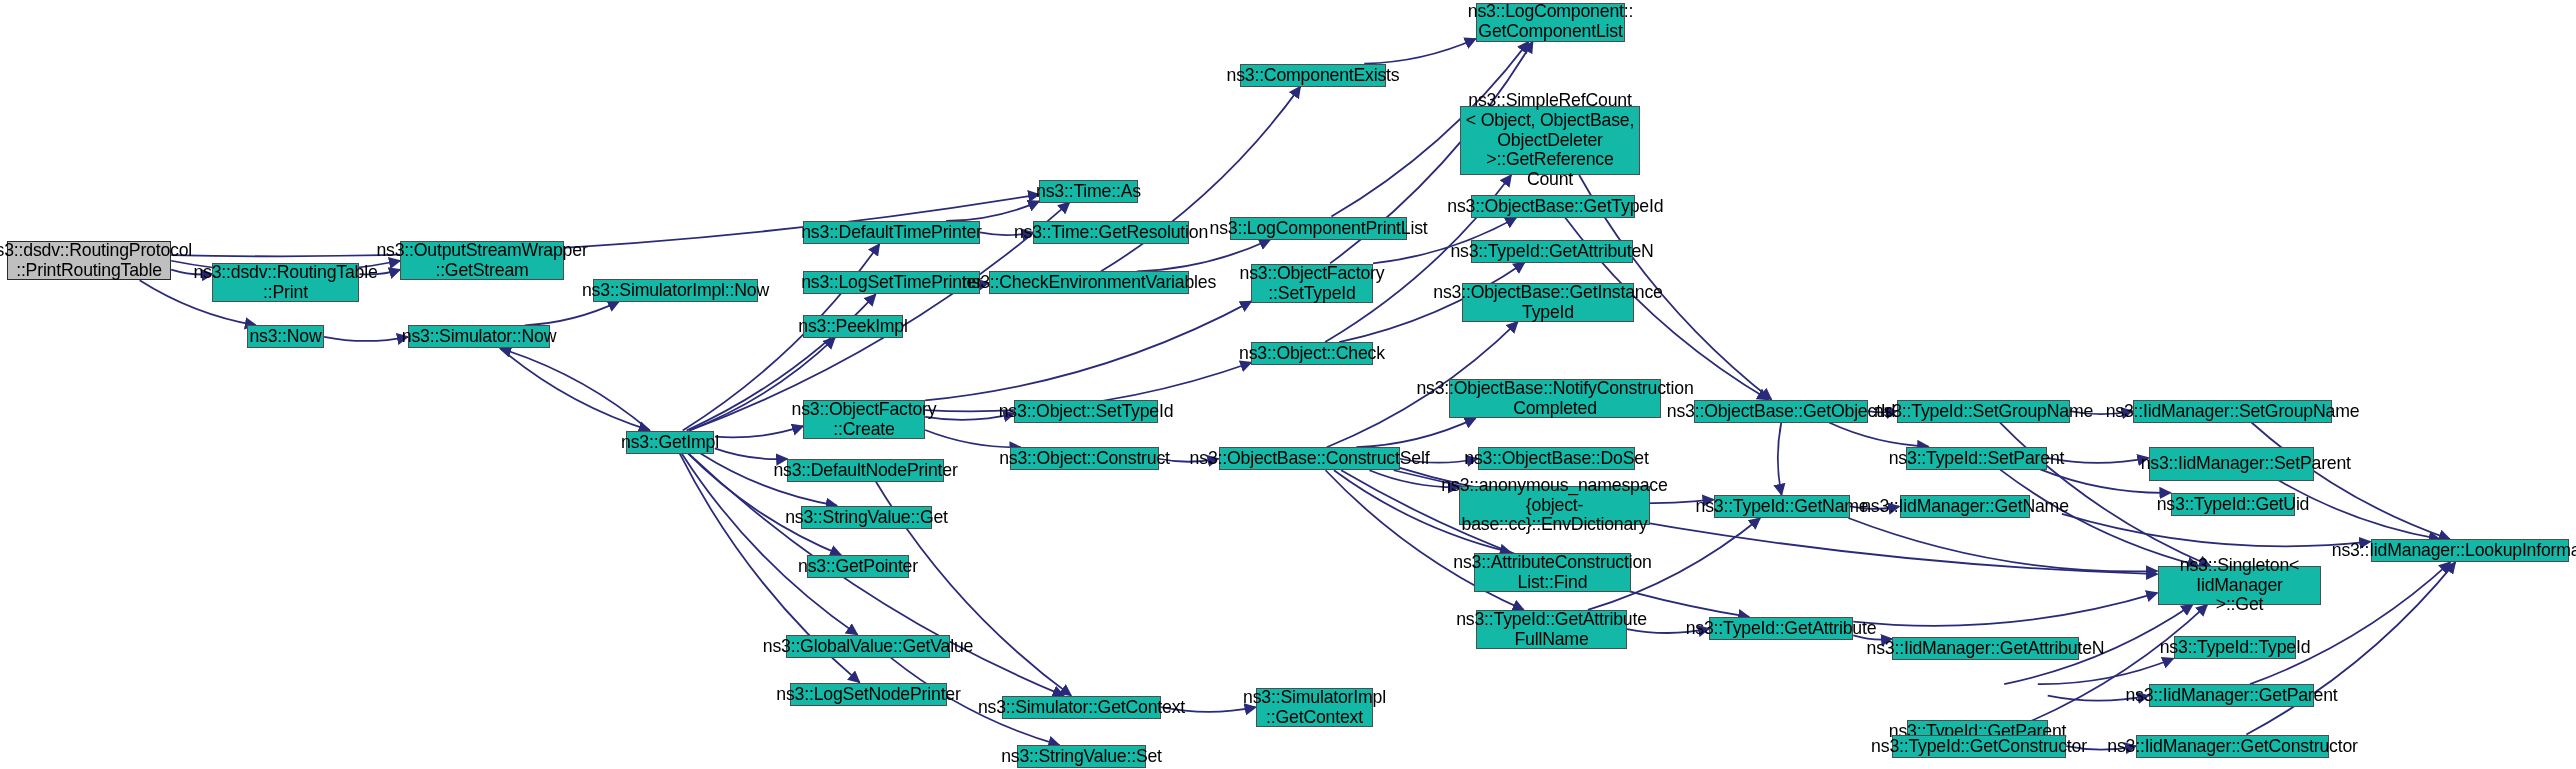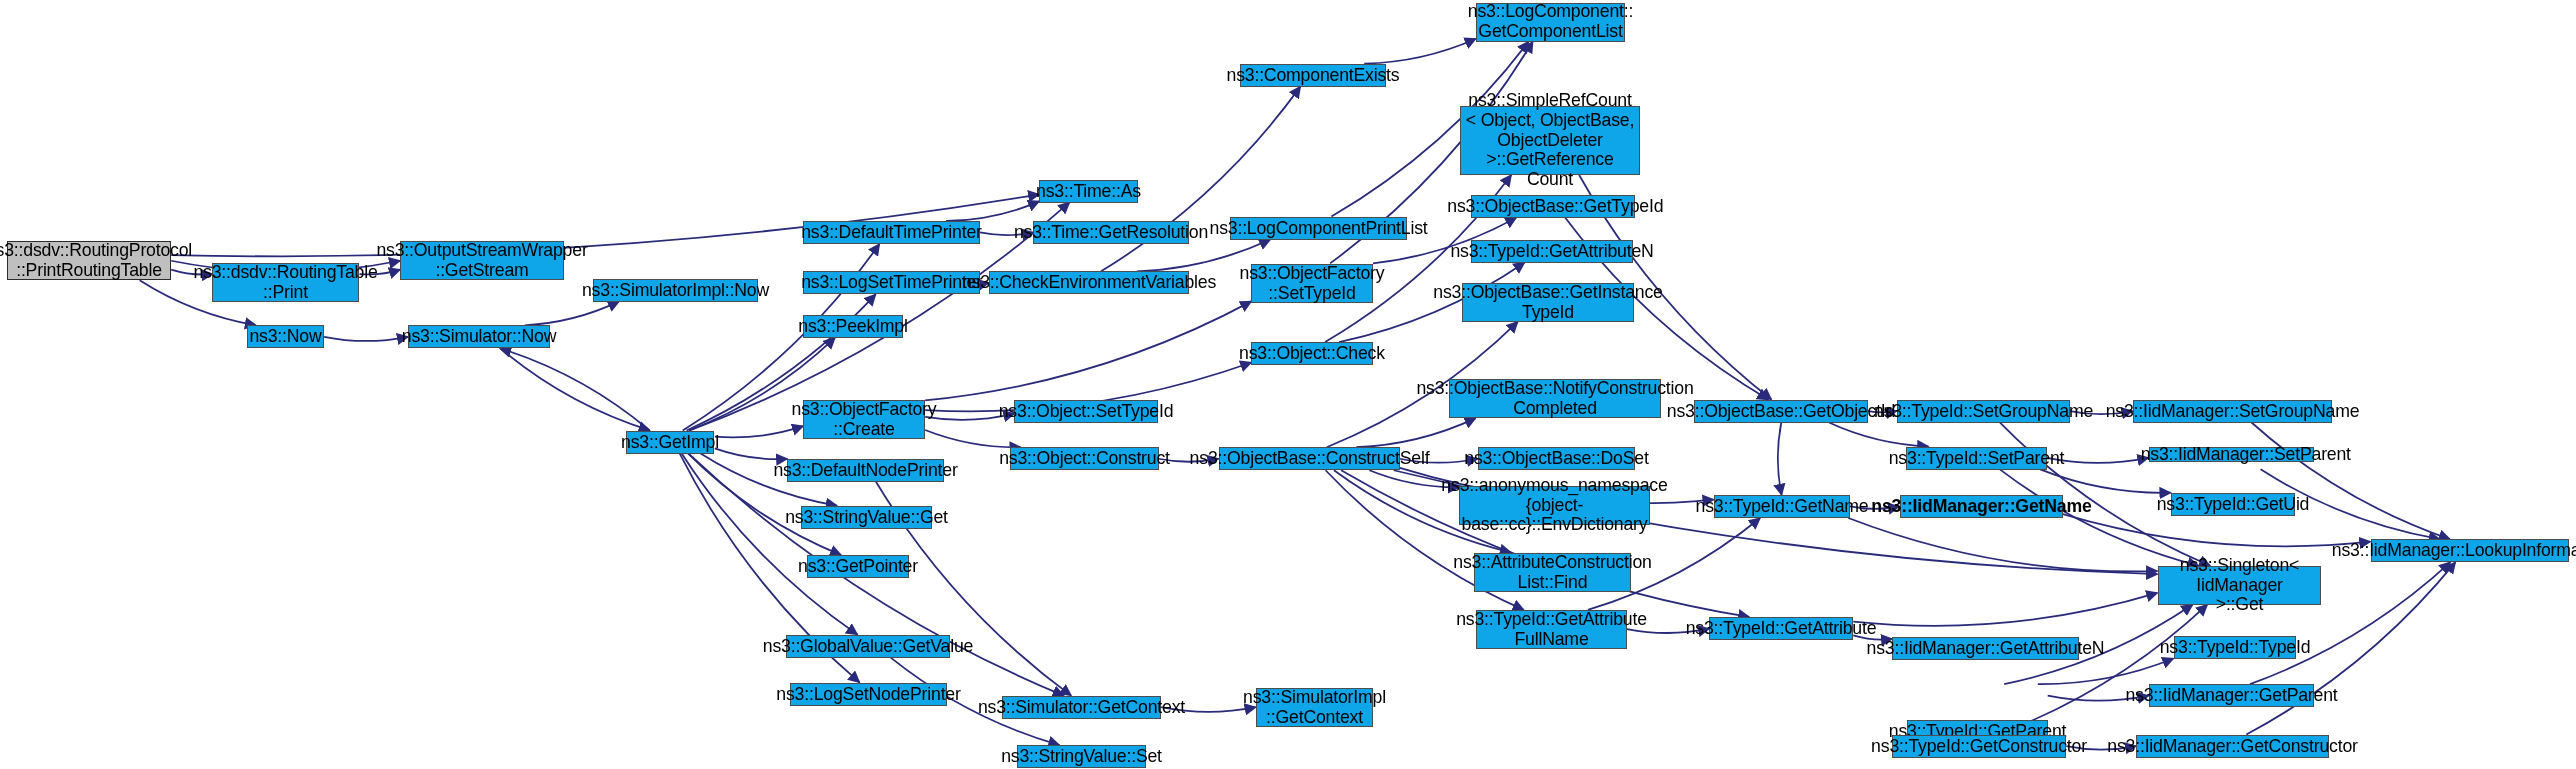--- a/index.html
+++ b/index.html
@@ -14,21 +14,21 @@
   svg#edges{
     position:absolute;
     left:0; top:0;
     width:2576px; height:769px;
     pointer-events:none;
   }
   .node{
     position:absolute;
     box-sizing:border-box;
     border:1.4px solid #4d4d4d;
-    background:#0ea5e9;
+    background:#14b8a6;
     color:#000000;
     display:flex;
     align-items:center;
     justify-content:center;
     text-align:center;
     font-size:17.7px;
     line-height:1.12;
     letter-spacing:-0.2px;
     white-space:pre-line;
     padding:0.9px 3.5px;
@@ -178,26 +178,26 @@
 {object-base::cc}::EnvDictionary</div>
       <div class="node" style="left: 1474px; top: 553px; width: 157px; height: 39px;">ns3::AttributeConstruction
 List::Find</div>
       <div class="node" style="left: 1476px; top: 610px; width: 151px; height: 39px;">ns3::TypeId::GetAttribute
 FullName</div>
       <div class="node" style="left: 1694px; top: 400px; width: 174px; height: 23px;">ns3::ObjectBase::GetObjectId</div>
       <div class="node" style="left: 1714px; top: 495px; width: 136px; height: 23px;">ns3::TypeId::GetName</div>
       <div class="node" style="left: 1709px; top: 617px; width: 144px; height: 23px;">ns3::TypeId::GetAttribute</div>
       <div class="node" style="left: 1897px; top: 400px; width: 173px; height: 23px;">ns3::TypeId::SetGroupName</div>
       <div class="node" style="left: 1906px; top: 447px; width: 141px; height: 23px;">ns3::TypeId::SetParent</div>
-      <div class="node" style="left: 1900px; top: 495px; width: 163px; height: 23px; font-weight: bold;">ns3::IidManager::GetName</div>
+      <div class="node" style="left: 1900px; top: 495px; width: 130px; height: 23px;">ns3::IidManager::GetName</div>
       <div class="node" style="left: 1892px; top: 637px; width: 187px; height: 23px;">ns3::IidManager::GetAttributeN</div>
       <div class="node" style="left: 1907px; top: 684px; width: 141px; height: 23px; margin-top: 36px;">ns3::TypeId::GetParent</div>
       <div class="node" style="left: 1892px; top: 735px; width: 174px; height: 23px;">ns3::TypeId::GetConstructor</div>
       <div class="node" style="left: 2133px; top: 400px; width: 199px; height: 23px;">ns3::IidManager::SetGroupName</div>
-      <div class="node" style="left: 2149px; top: 447px; width: 165px; height: 15px; padding-left: 32px;">ns3::IidManager::SetParent</div>
+      <div class="node" style="left: 2149px; top: 447px; width: 165px; height: 34px; padding-left: 32px;">ns3::IidManager::SetParent</div>
       <div class="node" style="left: 2171px; top: 493px; width: 124px; height: 23px;">ns3::TypeId::GetUid</div>
       <div class="node" style="left: 2158px; top: 566px; width: 163px; height: 39px;">ns3::Singleton&lt; IidManager
 &gt;::Get</div>
       <div class="node" style="left: 2174px; top: 636px; width: 122px; height: 23px;">ns3::TypeId::TypeId</div>
       <div class="node" style="left: 2149px; top: 684px; width: 165px; height: 23px;">ns3::IidManager::GetParent</div>
       <div class="node" style="left: 2136px; top: 735px; width: 193px; height: 23px;">ns3::IidManager::GetConstructor</div>
       <div class="node" style="left: 2371px; top: 539px; width: 198px; height: 23px;">ns3::IidManager::LookupInformation</div>
     </div>
 </div>
 

